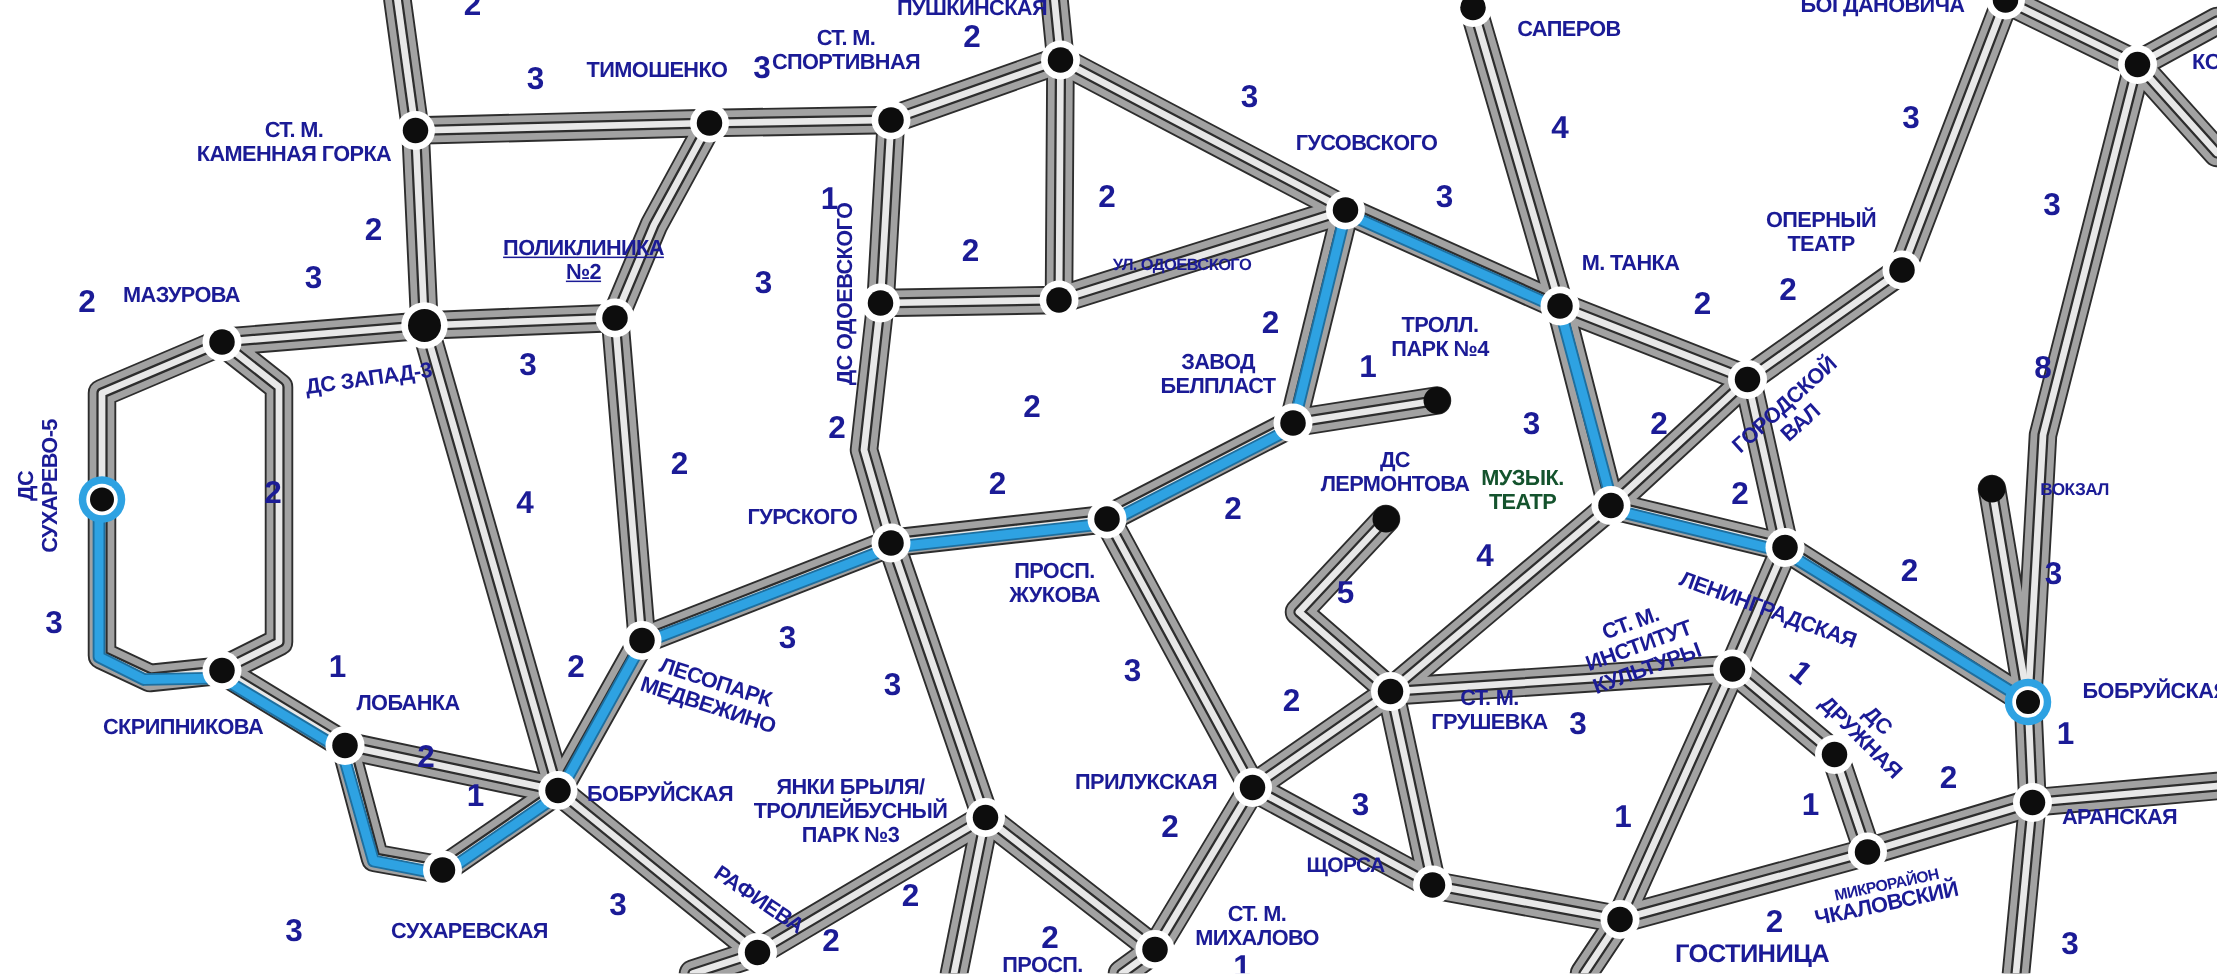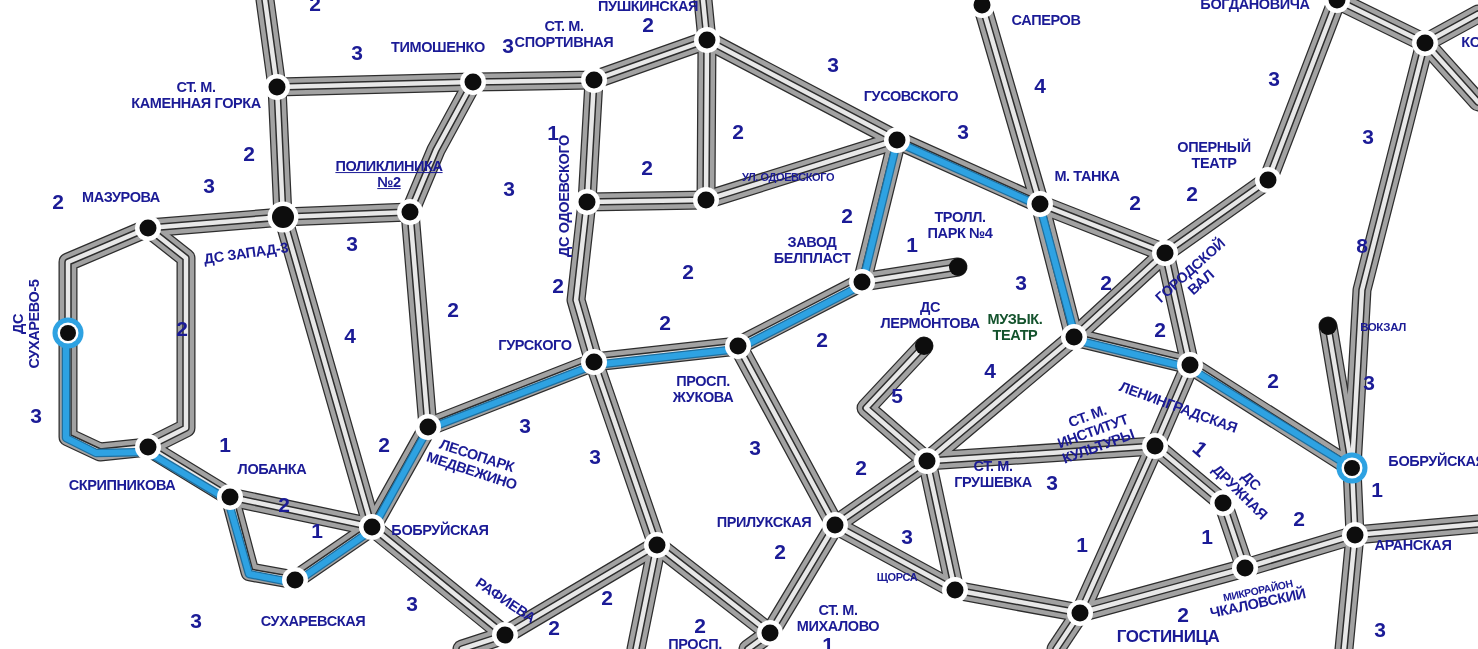--- a/index.html
+++ b/index.html
@@ -501,24 +501,27 @@
       <div class="lbl" style="left: 535px; top: 346px; font-size: 14.5px; color: rgb(27, 27, 150); transform: translate(-50%, -50%) rotate(0deg);">ГУРСКОГО</div>
       <div class="lbl" style="left: 703px; top: 390px; font-size: 14.5px; color: rgb(27, 27, 150); transform: translate(-50%, -50%) rotate(0deg);">ПРОСП.
 ЖУКОВА</div>
       <div class="lbl" style="left: 474px; top: 464px; font-size: 14.5px; color: rgb(27, 27, 150); transform: translate(-50%, -50%) rotate(18deg);">ЛЕСОПАРК
 МЕДВЕЖИНО</div>
       <div class="lbl" style="left: 122px; top: 486px; font-size: 14.5px; color: rgb(27, 27, 150); transform: translate(-50%, -50%) rotate(0deg);">СКРИПНИКОВА</div>
       <div class="lbl" style="left: 272px; top: 470px; font-size: 14.5px; color: rgb(27, 27, 150); transform: translate(-50%, -50%) rotate(0deg);">ЛОБАНКА</div>
       <div class="lbl" style="left: 440px; top: 531px; font-size: 14.5px; color: rgb(27, 27, 150); transform: translate(-50%, -50%) rotate(0deg);">БОБРУЙСКАЯ</div>
       <div class="lbl" style="left: 313px; top: 622px; font-size: 14.5px; color: rgb(27, 27, 150); transform: translate(-50%, -50%) rotate(0deg);">СУХАРЕВСКАЯ</div>
       <div class="lbl" style="left: 505px; top: 601px; font-size: 14.5px; color: rgb(27, 27, 150); transform: translate(-50%, -50%) rotate(34deg);">РАФИЕВА</div>
+      <div class="lbl" style="left: 567px; top: 542px; font-size: 14.5px; color: rgb(27, 27, 150); transform: translate(-50%, -50%) rotate(0deg);">ЯНКИ БРЫЛЯ/
+ТРОЛЛЕЙБУСНЫЙ
+ПАРК №3</div>
       <div class="lbl" style="left: 764px; top: 523px; font-size: 14.5px; color: rgb(27, 27, 150); transform: translate(-50%, -50%) rotate(0deg);">ПРИЛУКСКАЯ</div>
       <div class="lbl" style="left: 993px; top: 475px; font-size: 14.5px; color: rgb(27, 27, 150); transform: translate(-50%, -50%) rotate(0deg);">СТ. М.
 ГРУШЕВКА</div>
-      <div class="lbl" style="left: 897px; top: 577px; font-size: 11px; color: rgb(27, 27, 150); transform: translate(-50%, -50%) rotate(0deg);">ЩОРСА</div>
+      <div class="lbl" style="left: 897px; top: 577px; font-size: 14px; color: rgb(27, 27, 150); transform: translate(-50%, -50%) rotate(0deg);">ЩОРСА</div>
       <div class="lbl" style="left: 838px; top: 619px; font-size: 14.5px; color: rgb(27, 27, 150); transform: translate(-50%, -50%) rotate(0deg);">СТ. М.
 МИХАЛОВО</div>
       <div class="lbl" style="left: 695px; top: 645px; font-size: 14.5px; color: rgb(27, 27, 150); transform: translate(-50%, -50%) rotate(0deg);">ПРОСП.</div>
       <div class="lbl" style="left: 1139px; top: 637px; font-size: 17px; color: rgb(27, 27, 150); transform: translate(-50%, -50%) rotate(0deg); margin-left: 29px;">ГОСТИНИЦА</div>
       <div class="lbl" style="left: 1093px; top: 432px; font-size: 14.5px; color: rgb(27, 27, 150); transform: translate(-50%, -50%) rotate(-20deg);">СТ. М.
 ИНСТИТУТ
 КУЛЬТУРЫ</div>
       <div class="lbl" style="left: 1245px; top: 487px; font-size: 14.5px; color: rgb(27, 27, 150); transform: translate(-50%, -50%) rotate(45deg);">ДС
 ДРУЖНАЯ</div>
       <div class="lbl" style="left: 1437px; top: 462px; font-size: 14.5px; color: rgb(27, 27, 150); transform: translate(-50%, -50%) rotate(0deg);">БОБРУЙСКАЯ</div>

